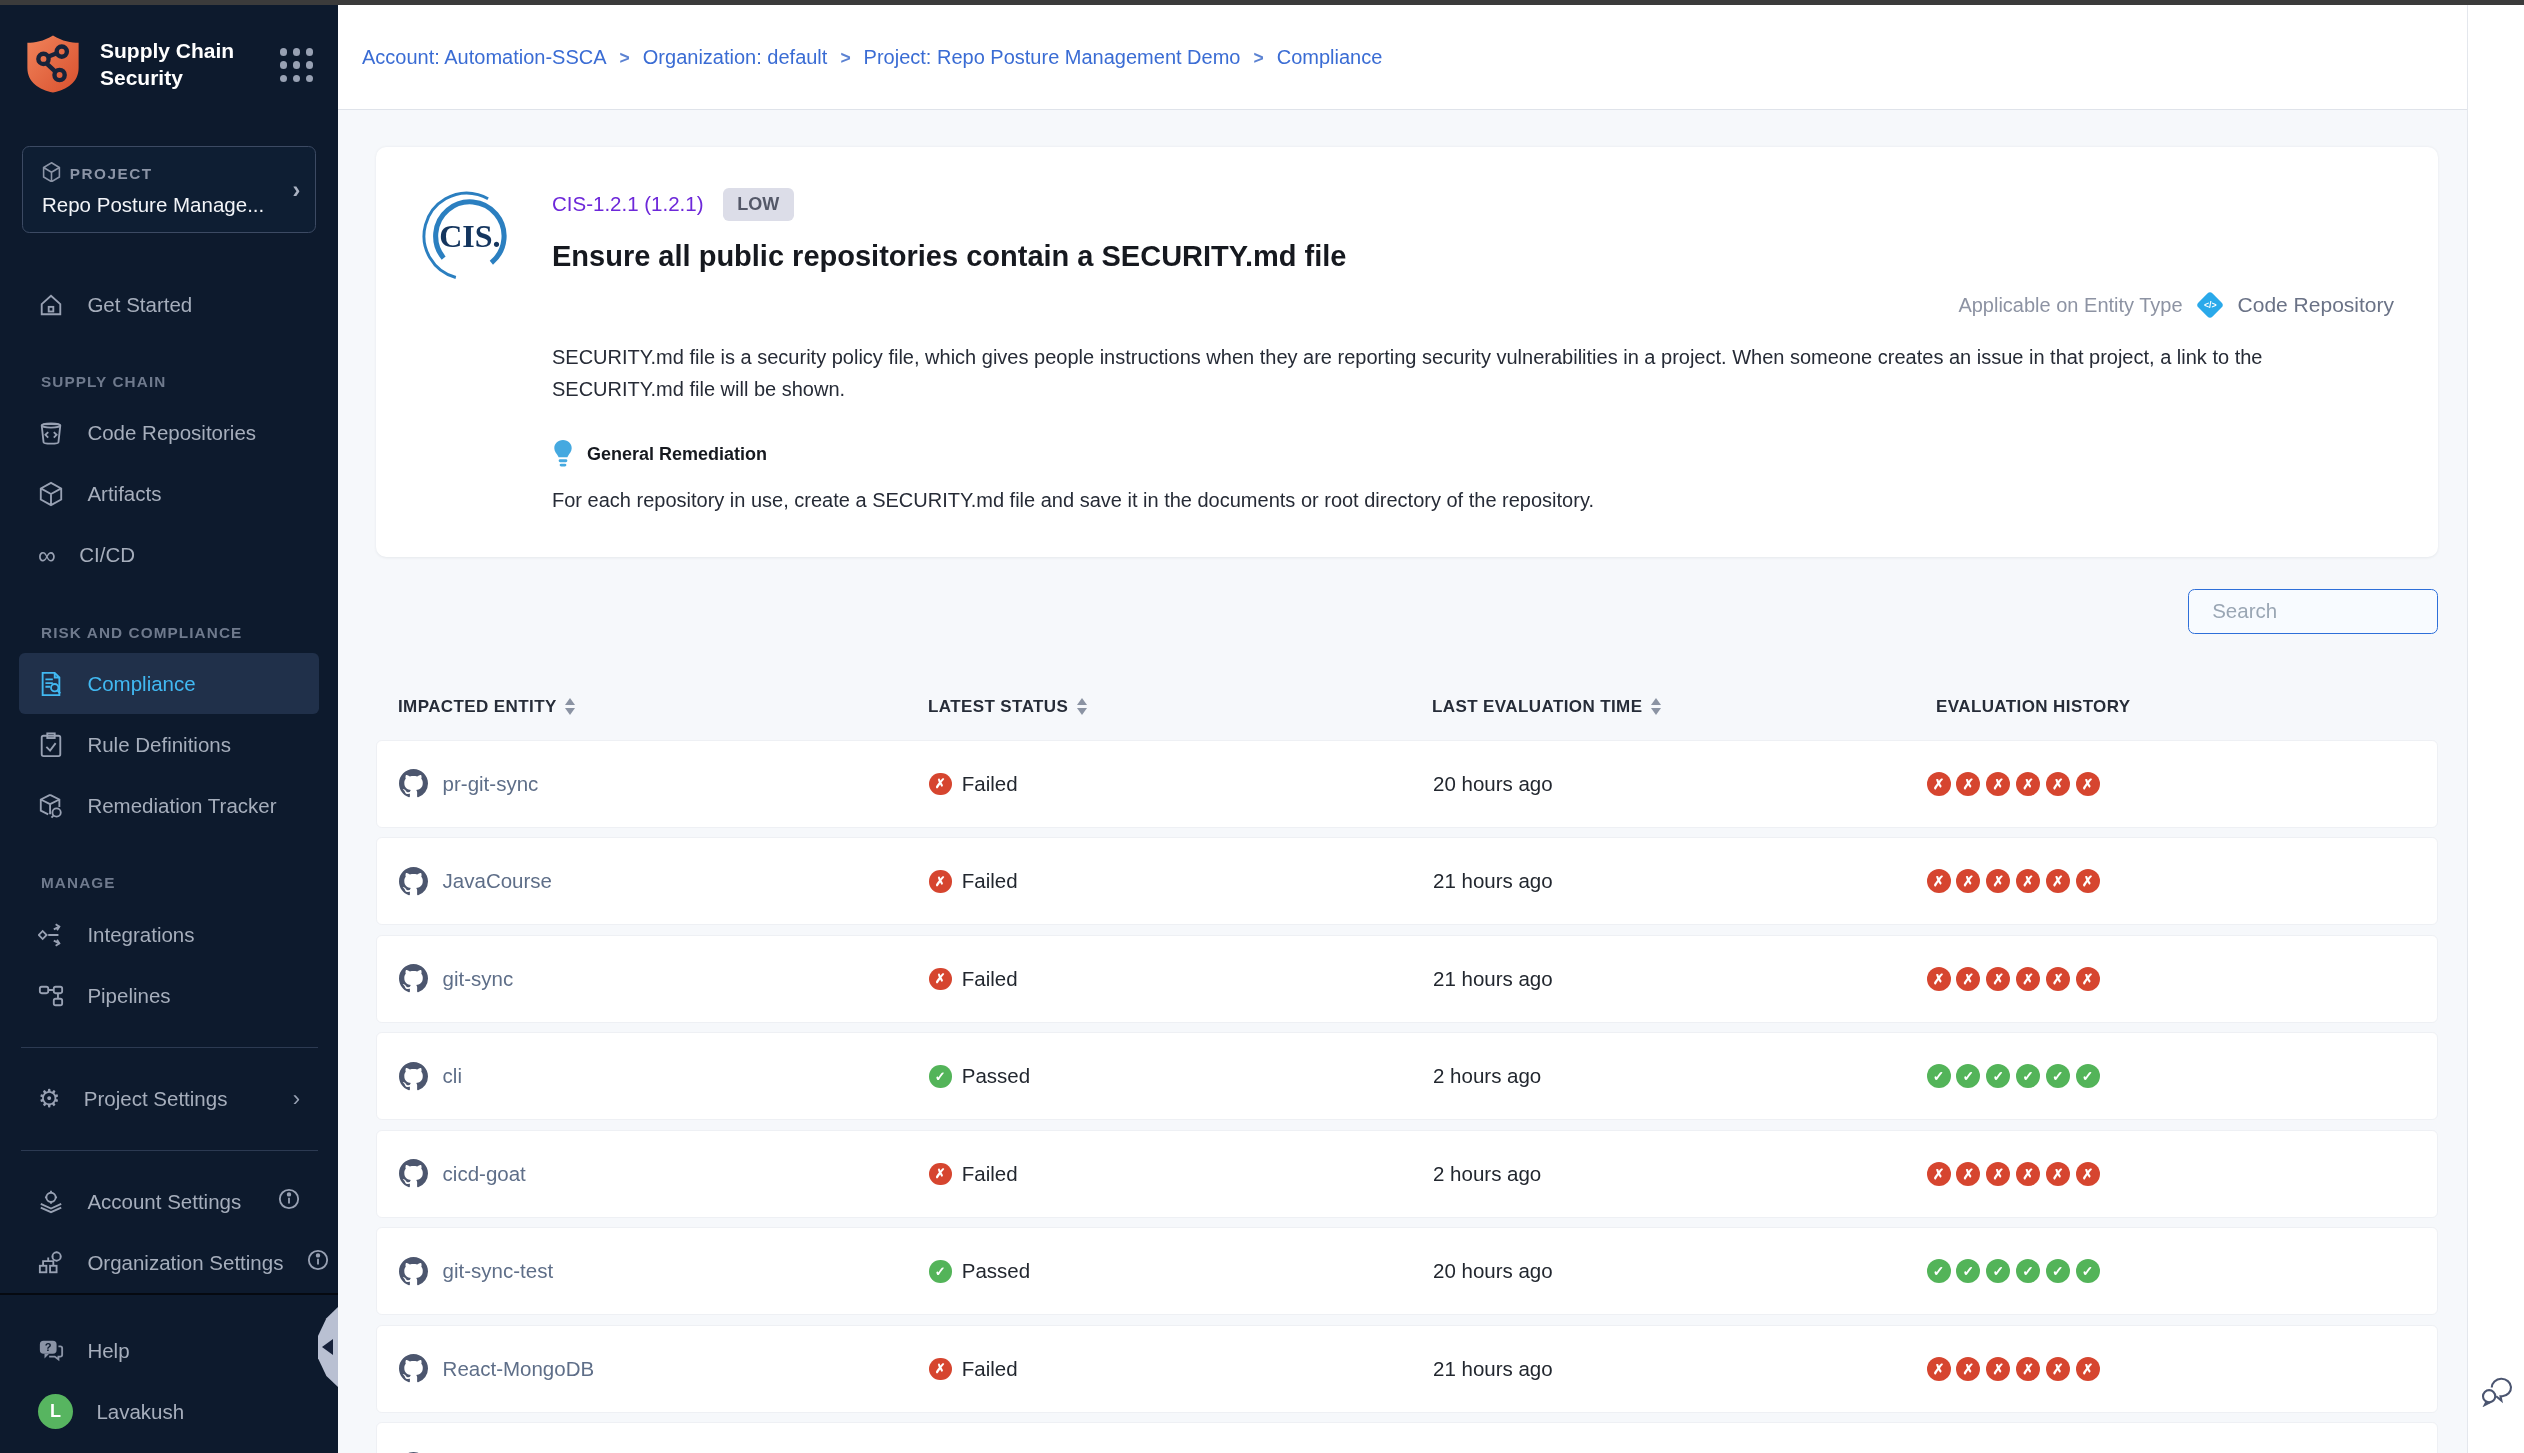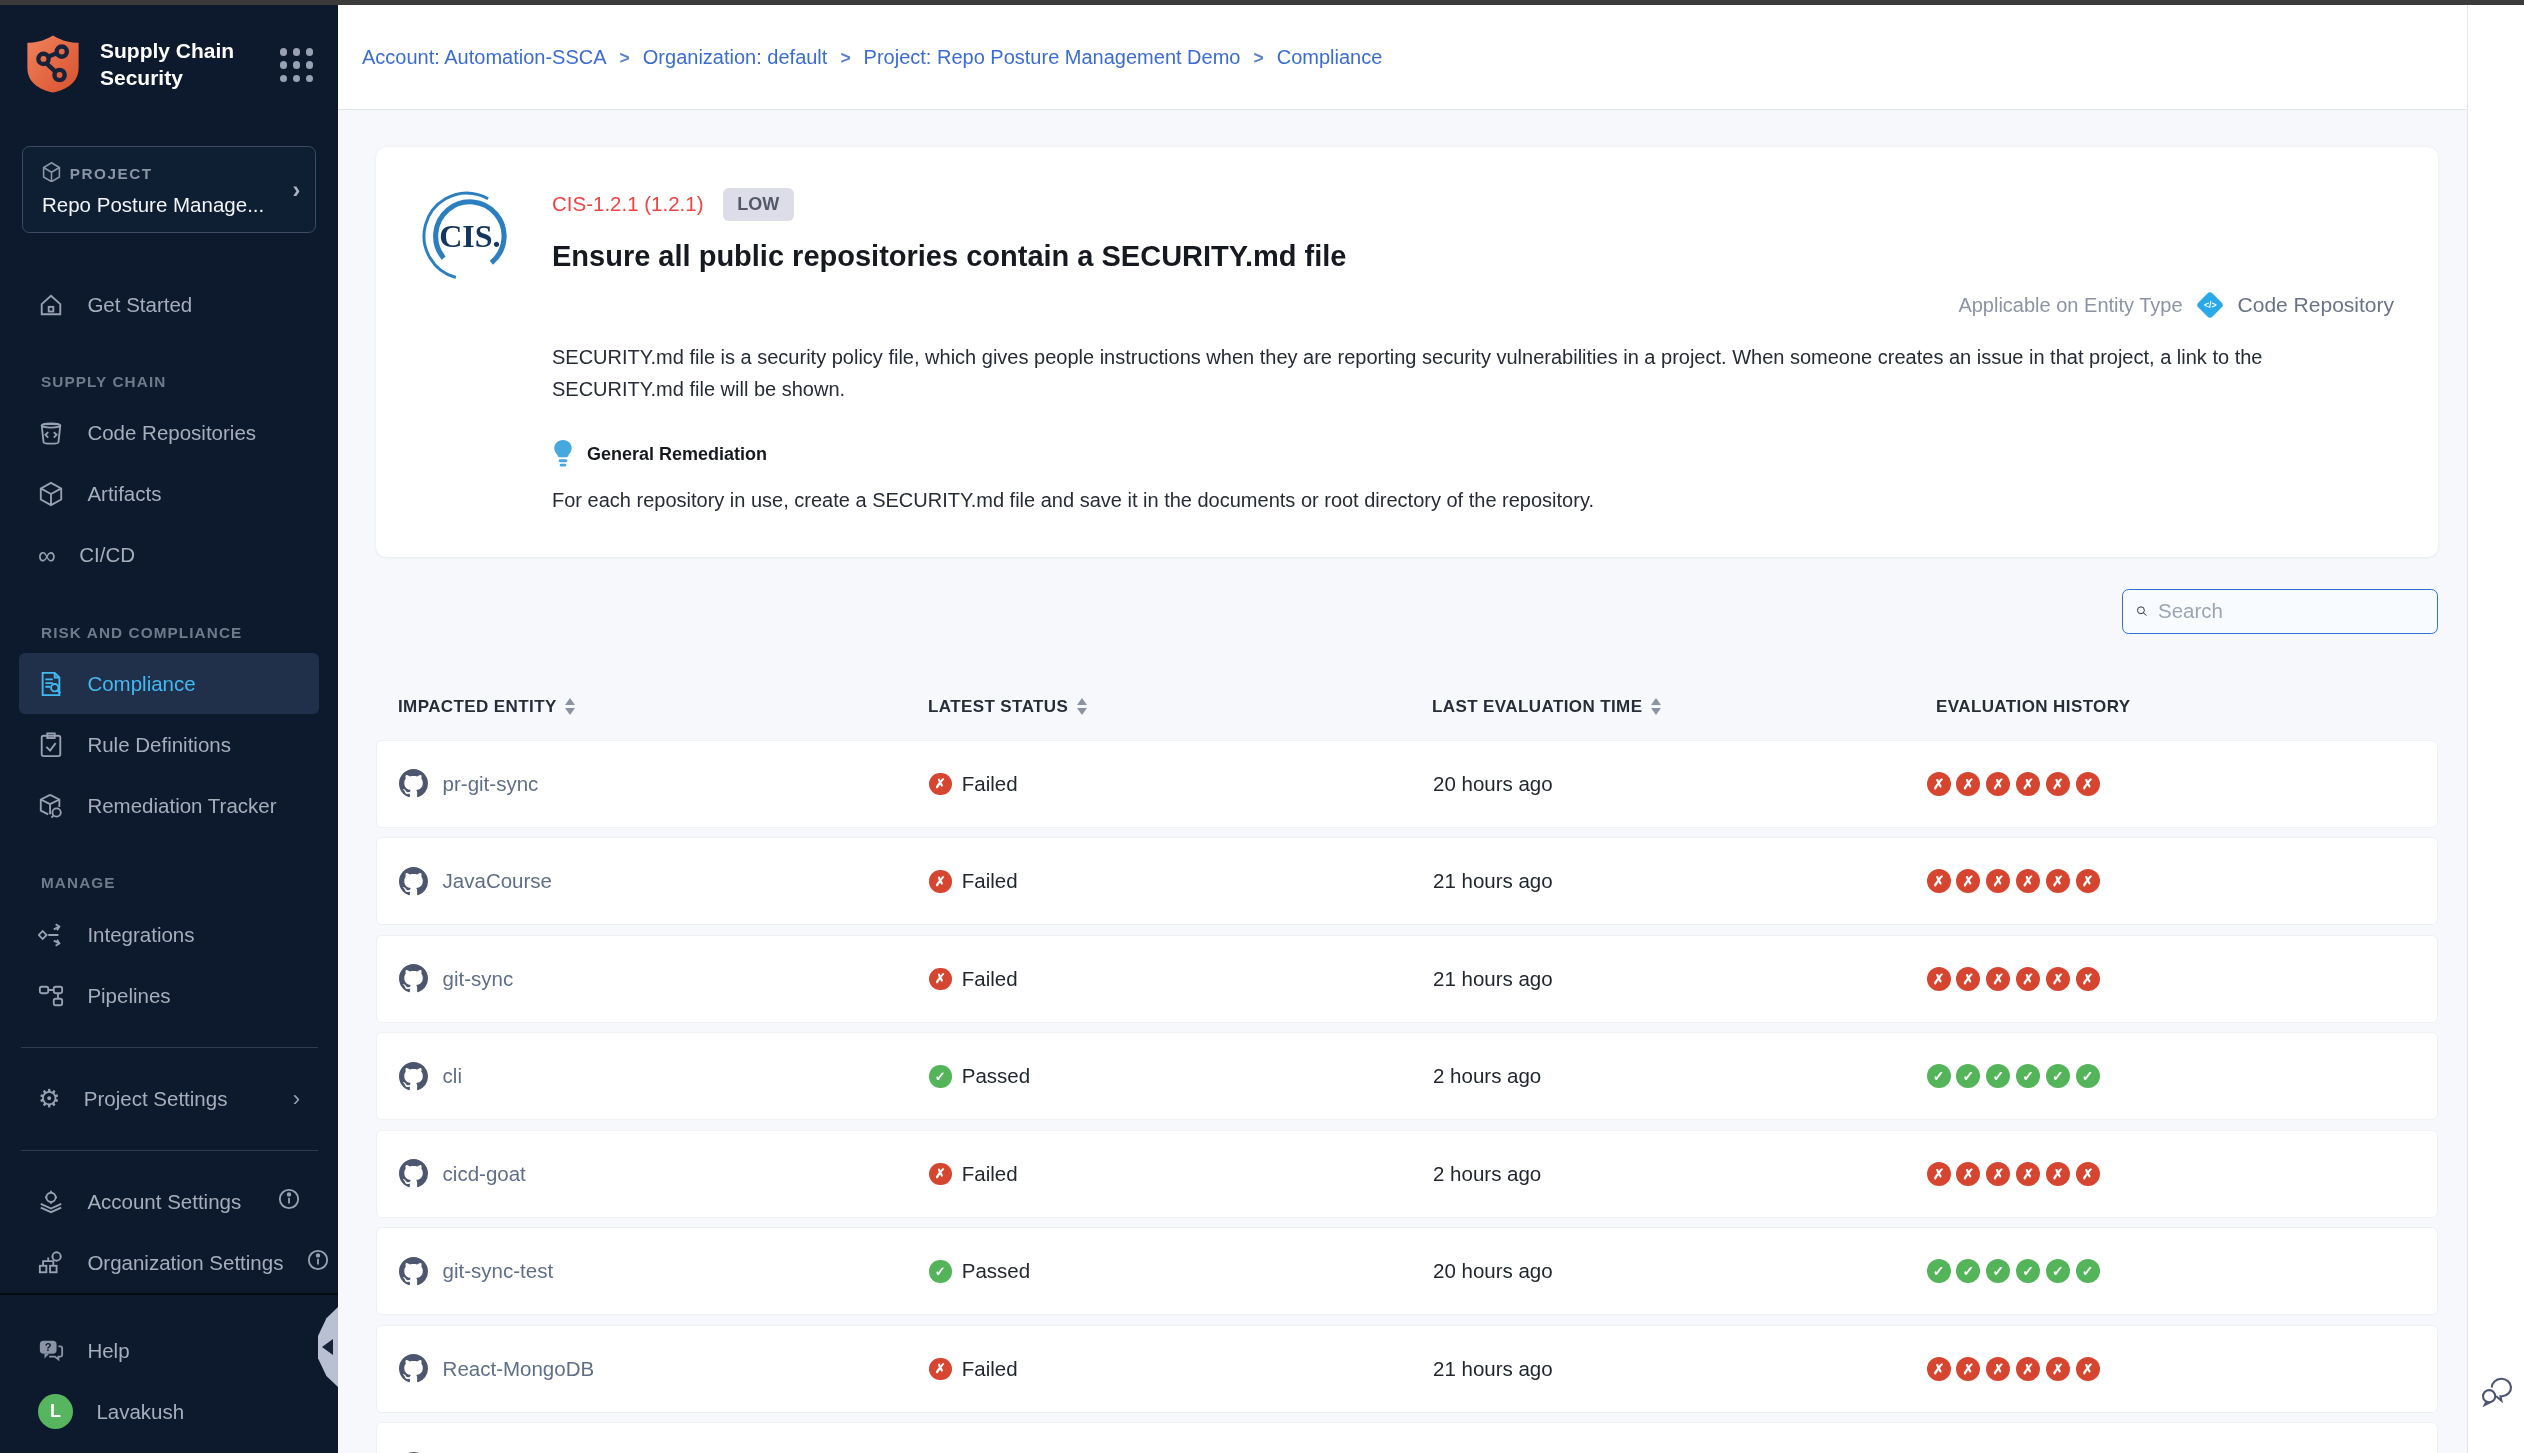--- a/index.html
+++ b/index.html
@@ -58,39 +58,39 @@
   .crumb { color:#3a6cd4; cursor:pointer; }
   .crumb:not(:last-child)::after { content:">"; color:#5b82d2; margin:0 13px;
     font-size:17.5px; font-weight:bold; }
 
   .content { flex:1; background:#f6f8fb; padding:37px 29px 0 38px; overflow:hidden; }
 
   .rule-card { background:#fff; border-radius:10.2px; padding:41px 44px 45px 44px;
     box-shadow:0 0.7px 2.9px rgba(16,24,40,.07); display:flex; gap:41px; }
   .rule-body { flex:1; min-width:0; }
   .meta-row { display:flex; align-items:center; gap:19px; }
-  .rule-id { font-size:20.5px; color:#ef4444; }
+  .rule-id { font-size:20.5px; color:#6d28d9; }
   .severity-badge { background:#dcdde8; color:#545868; font-size:18px; font-weight:bold;
     padding:5.8px 14.6px; border-radius:5.8px; }
   .rule-title { margin-top:19px; font-size:29px; font-weight:bold; color:#16191f; }
   .applicable-row { margin-top:20.5px; display:flex; align-items:center; gap:11.7px;justify-content:flex-end; }
   .applicable-label { font-size:20px; color:#8d93a3; }
   .entity-diamond { width:20px; height:20px; background:#2aa9ea; border-radius:3.7px;
     transform:rotate(45deg); display:flex; align-items:center; justify-content:center;
     margin:0 5.8px; }
   .entity-diamond b { transform:rotate(-45deg); color:#fff; font-size:8.8px; }
   .entity-type { font-size:21px; color:#6a7286; }
   .rule-desc { margin-top:23.4px; font-size:20px; color:#262b36; line-height:1.6;
     max-width:1885px; }
   .remed-row { margin-top:34px; display:flex; align-items:center; gap:13px; }
   .remed-title { font-size:18px; font-weight:bold; color:#16191f; }
   .remed-text { margin-top:19px; font-size:20px; color:#262b36; }
 
   .search-row { display:flex; justify-content:flex-end; margin-top:32px; }
-  .search-box { width:316px; height:45px; border:1.8px solid #2e6fd9; border-radius:6.6px;
+  .search-box { width:250px; height:45px; border:1.8px solid #2e6fd9; border-radius:6.6px;
     background:#f8fbff; display:flex; align-items:center; padding:0 13px; gap:10.2px; }
   .search-box input { border:none; outline:none; background:transparent; flex:1;
     font-size:20.5px; color:#333; font-family:"Liberation Sans", sans-serif; }
   .search-box input::placeholder { color:#9aa6b4; }
 
   .table { margin-top:63px; }
   .t-grid { display:grid; grid-template-columns:530px 504px 504px 1fr; align-items:center; }
   .t-head { margin-bottom:23.4px; }
   .th { display:flex; align-items:center; gap:8.8px; padding-left:22px; font-size:17px;
     font-weight:bold; color:#262c38; letter-spacing:0.4px; }

